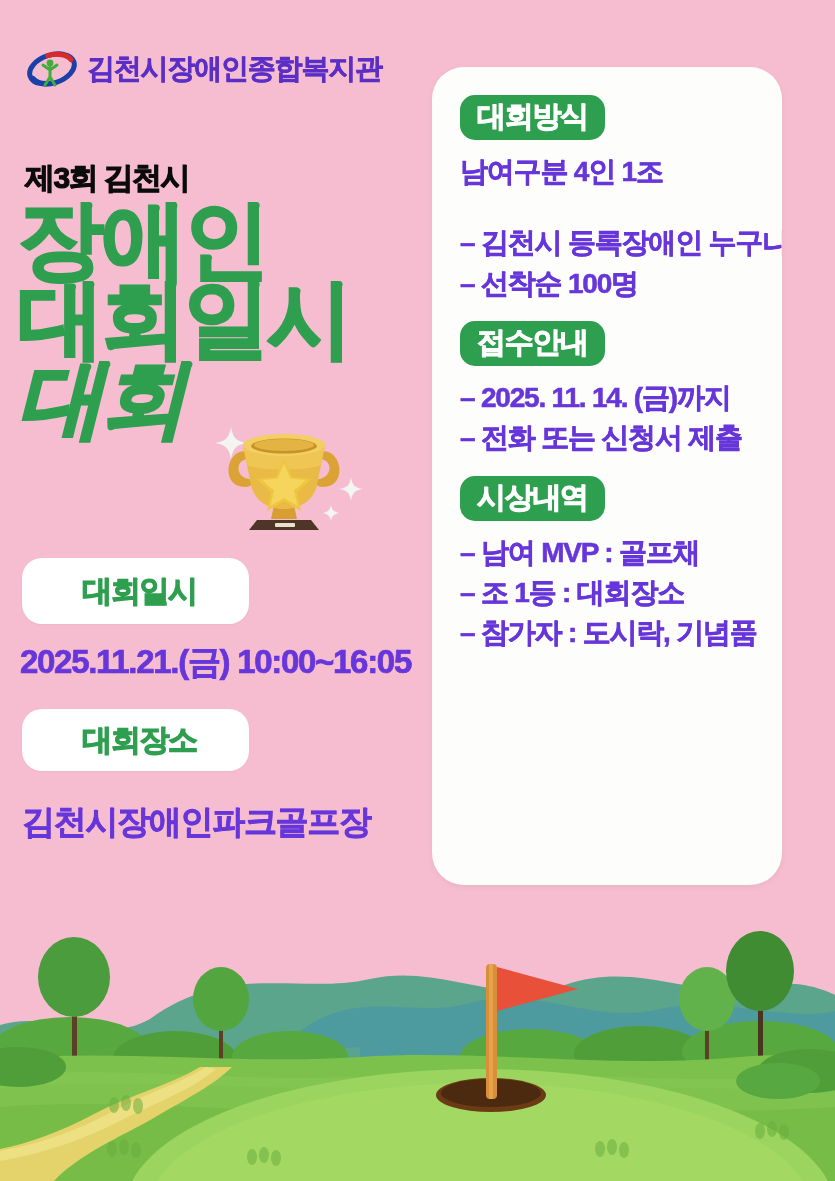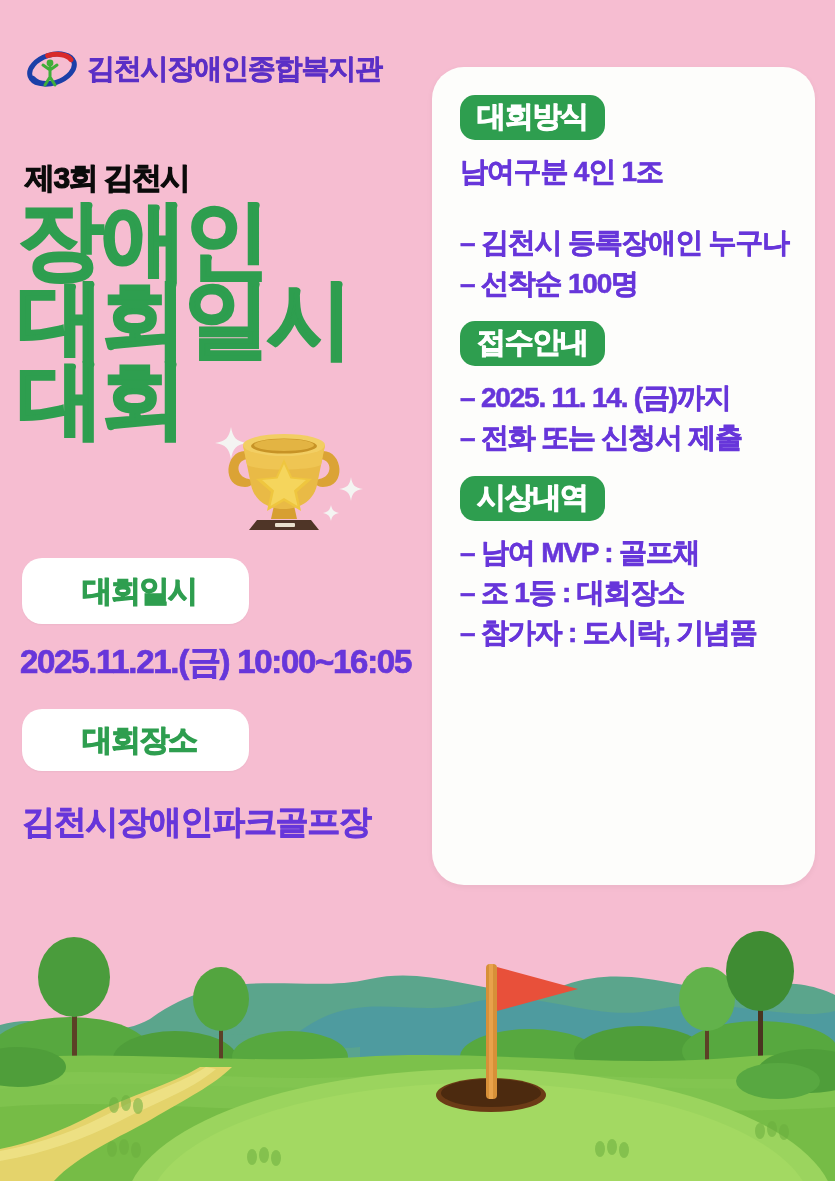--- a/index.html
+++ b/index.html
@@ -33,21 +33,21 @@
     -webkit-text-stroke:1.1px #0B0B0B;
   }
   .bigtitle{
     position:absolute;left:18px;top:198px;width:400px;
     color:#2E9E4F;font-weight:bold;line-height:0.97;
     letter-spacing:-3px;
     -webkit-text-stroke:2.5px #2E9E4F;
   }
   .bigtitle .l1{font-size:86px;display:block;}
   .bigtitle .l2{font-size:86px;display:block;margin-top:-4px;}
-  .bigtitle .l3{font-size:86px;display:block;margin-top:-4px;}
+  .bigtitle .l3{font-size:86px;display:block;margin-top:-4px;font-style:italic;}
 
   .trophy{position:absolute;left:205px;top:405px;width:160px;height:125px;}
   .trophy svg{display:block;}
 
   .pillbox{
     position:absolute;background:#FFFFFF;border-radius:20px;
     display:flex;align-items:center;justify-content:center;
     box-shadow:0 1px 2px rgba(0,0,0,.04);
     padding-left:8px;
   }
@@ -62,21 +62,21 @@
   .leftval{
     position:absolute;color:#6736DA;font-weight:bold;
     letter-spacing:-1.3px;line-height:1;white-space:nowrap;
     -webkit-text-stroke:0.7px #6736DA;
   }
   #val-date{left:20px;top:645px;font-size:33px;}
   #val-place{left:22px;top:805px;font-size:33px;}
 
   
   .card{
-    position:absolute;left:432px;top:67px;width:383px;height:818px;
+    position:absolute;left:432px;top:67px;width:350px;height:818px;
     background:#FDFDFB;border-radius:32px;
     box-shadow:0 2px 6px rgba(0,0,0,.05);
     overflow:hidden;
   }
   .card-inner{padding:28px 0 0 28px;}
   .badge{
     display:inline-flex;align-items:center;justify-content:center;
     background:#2E9E4F;color:#FFFFFF;border-radius:15px;
     padding:7px 17px 9px 17px;
     font-size:29px;font-weight:bold;letter-spacing:-1.3px;line-height:1;

